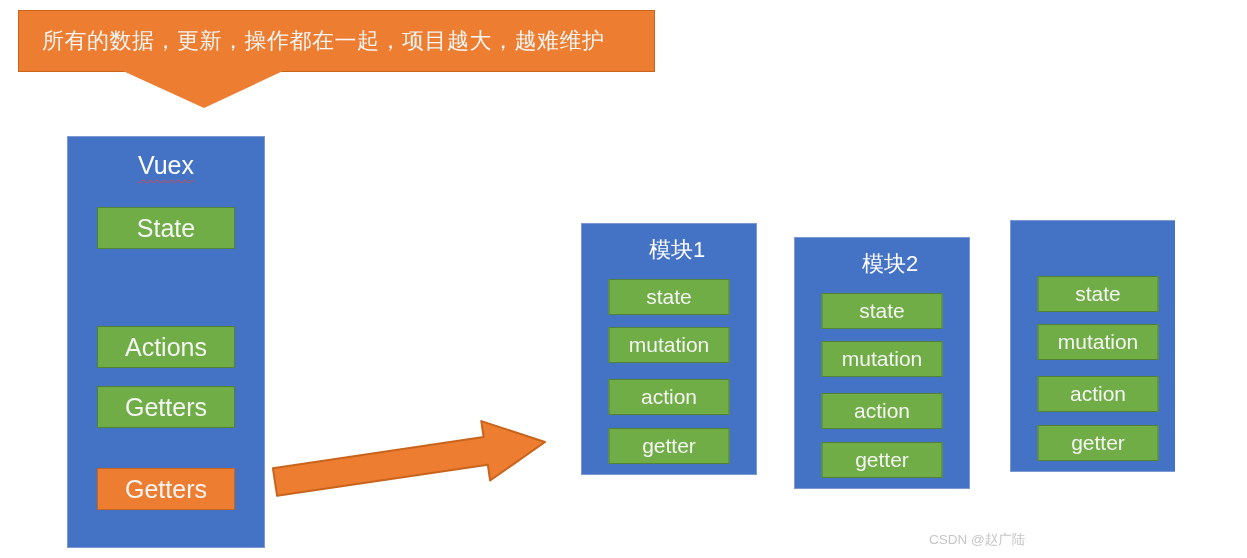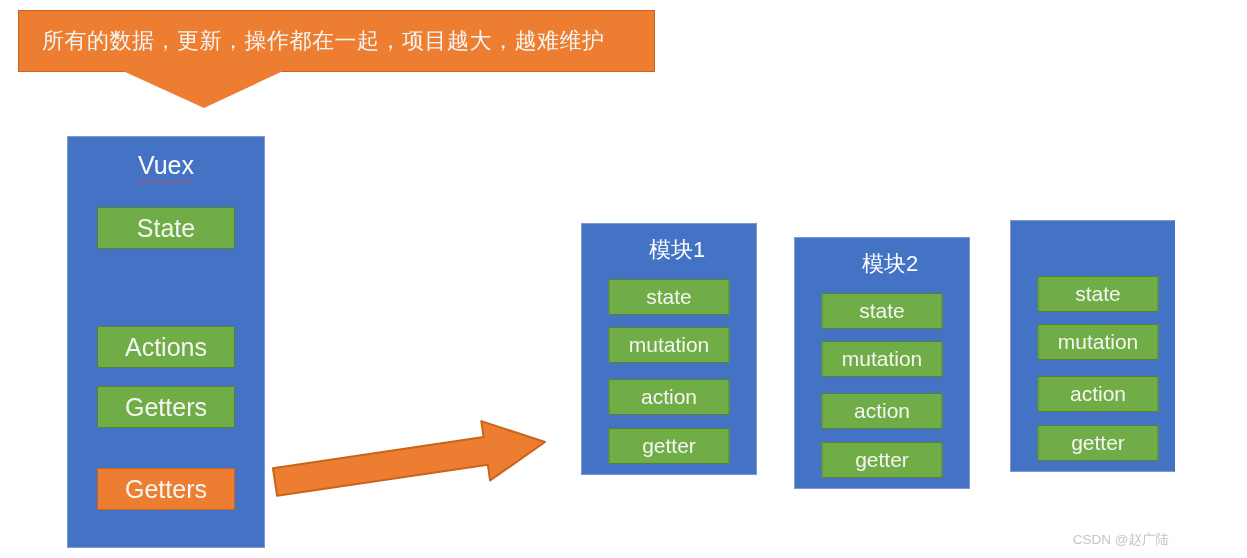--- a/index.html
+++ b/index.html
@@ -65,21 +65,21 @@
     color:#fff; font-size:22px;margin-left:8px;
   }
   .m-item {
     position:absolute; left:50%; transform:translateX(-50%);
     width:121px; height:36px;
     display:flex; align-items:center; justify-content:center;
     color:var(--text_light); font-size:21px;
   }
 
   .watermark {
-    position:absolute; right:6px; top:531px; width:240px; text-align:right;
+    position:absolute; right:6px; top:531px; width:240px; 
     color:var(--watermark_gray); font-size:13.5px;
   }
 </style>
 </head>
 <body>
 
 <div class="canvas">
 
   <div class="callout">
     <span>所有的数据，更新，操作都在一起，项目越大，越难维护</span>

